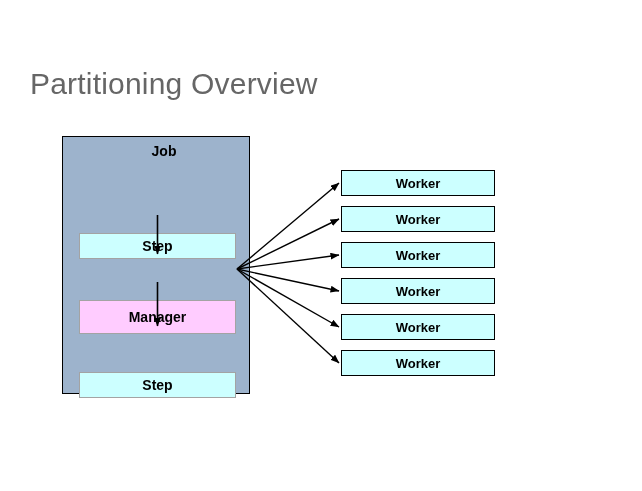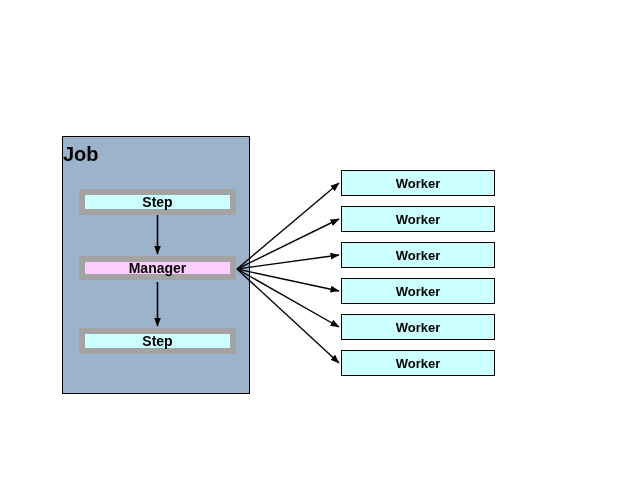--- a/index.html
+++ b/index.html
@@ -35,46 +35,48 @@
     left: 62px;
     top: 136px;
     width: 188px;
     height: 258px;
     background: #9db3cc;
     border: 1px solid #000000;
     box-sizing: border-box;
   }
   #job-label {
     position: absolute;
-    left: 0;
+    left: 8px;
     top: 6px;
     width: 100%;
-    font-size: 20px;
+    text-align: center;
+    font-size: 14px;
     font-weight: bold;
     color: #000000;
   }
 
   
   .node {
     position: absolute;
-    border: 6px solid #a3a3a3;
+    border: 1px solid #a3a3a3;
     box-sizing: border-box;
     font-size: 14px;
     font-weight: bold;
     color: #000000;
     display: flex;
     align-items: center;
     justify-content: center;
     line-height: 1;
+    margin-top: 44px;
   }
   .node-step   { background: #ccffff; }
   .node-manager{ background: #ffccff; }
 
   #step-top     { left: 79px;  top: 189px; width: 157px; height: 26px; }
-  #manager-box  { left: 79px;  top: 256px; width: 157px; height: 24px; }
+  #manager-box  { left: 79px;  top: 256px; width: 157px; height: 34px; }
   #step-bottom  { left: 79px;  top: 328px; width: 157px; height: 26px; }
 
   
   .worker {
     position: absolute;
     left: 341px;
     width: 154px;
     height: 26px;
     background: #ccffff;
     border: 1px solid #000000;
@@ -102,20 +104,21 @@
     width: 642px;
     height: 491px;
     pointer-events: none;
   }
 </style>
 </head>
 <body>
 
 <div id="slide">
 
+  <div id="slide-title">Partitioning Overview</div>
 
   <div id="job-box">
     <div id="job-label">Job</div>
   </div>
 
   <div id="step-top" class="node node-step">Step</div>
 
   <div id="manager-box" class="node node-manager">Manager</div>
 
   <div id="step-bottom" class="node node-step">Step</div>

